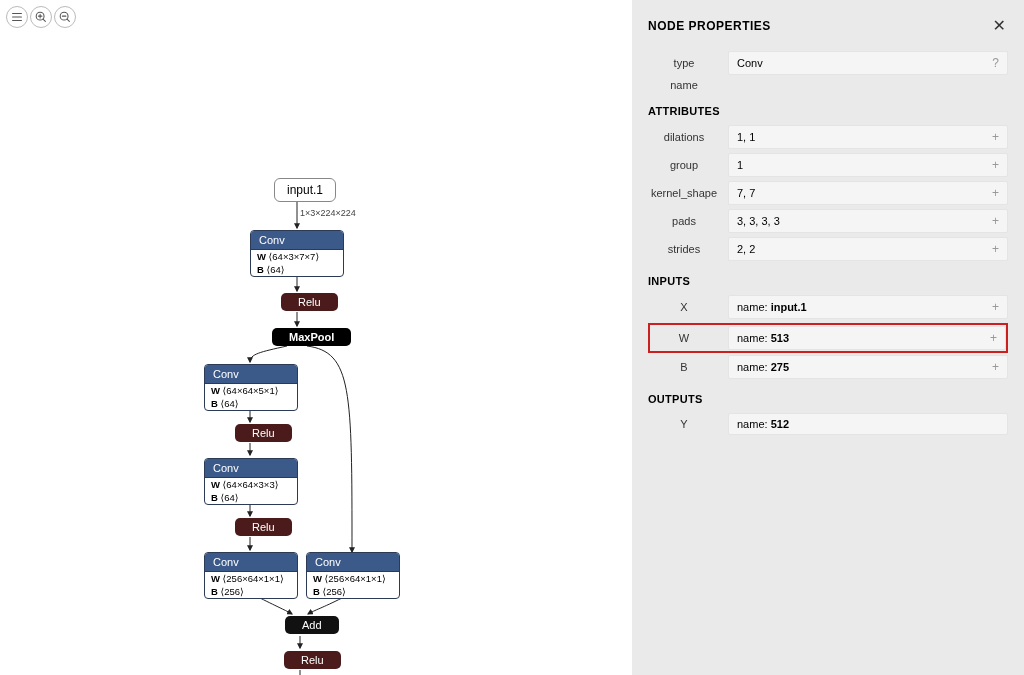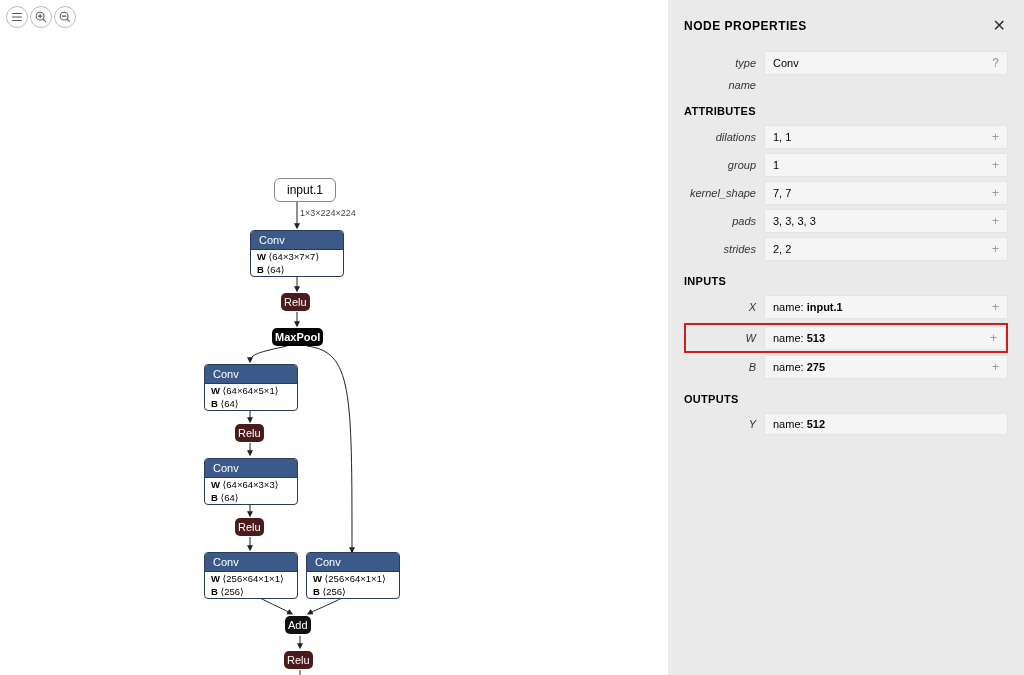--- a/index.html
+++ b/index.html
@@ -13,34 +13,34 @@
   
   .canvas { position: absolute; top: 0; left: 0; width: 632px; height: 675px; }
 
   
   .node { position: absolute; text-align: center; }
   .node-input-box { border: 1px solid #888; border-radius: 6px; padding: 4px 12px; background: #fff; }
   .node-conv { width: 94px; border: 1px solid #2b3a55; border-radius: 4px; background: #fff; overflow: hidden; text-align: left; }
   .node-conv .hdr { background: #3b5a8a; color: #fff; padding: 3px 8px; font-size: 11px; border-bottom: 1px solid #2b3a55; }
   .node-conv .row { padding: 1px 6px; font-size: 9.5px; white-space: nowrap; }
   .node-conv .row b { font-weight: bold; }
-  .node-op { border-radius: 5px; padding: 3px 3px; color: #fff; font-size: 11px; }
+  .node-op { border-radius: 5px; padding: 3px 17px; color: #fff; font-size: 11px; }
   .relu { background: #4b1b1b; }
   .maxpool { background: #000000; font-weight: bold; }
   .addop { background: #111; }
   .dim-label { position: absolute; font-size: 9px; color: #444; }
 
   
-  .panel { position: absolute; top: 0; right: 0; width: 356px; height: 675px; background: #eaeaea; padding: 14px 16px; overflow-y: auto; }
+  .panel { position: absolute; top: 0; right: 0; width: 392px; height: 675px; background: #eaeaea; padding: 14px 16px; overflow-y: auto; }
   .panel-head { display: flex; justify-content: space-between; align-items: center; margin-bottom: 14px; }
   .panel-head h1 { font-size: 12px; font-weight: bold; letter-spacing: 0.5px; }
   .close-x { font-size: 16px; color: #333; cursor: pointer; padding: 2px; }
   .sect { font-size: 11px; font-weight: bold; margin: 14px 0 8px 0; letter-spacing: 0.3px; }
   .prow { display: flex; align-items: center; margin-bottom: 4px; }
-  .plabel { width: 80px; text-align: right; padding-right: 8px; font-size: 11px; color: #333; font-style: italic; }
+  .plabel { width: 80px; text-align: center; padding-right: 8px; font-size: 11px; color: #333; }
   .pval { flex: 1; background: #f5f5f5; border: 1px solid #e4e4e4; border-radius: 2px; padding: 4px 8px; font-size: 11px; display: flex; justify-content: space-between; align-items: center; min-height: 22px; }
   .pval .pplus { color: #999; font-size: 12px; }
   .prow.hl .pval, .prow.hl .plabel { outline: none; }
   .prow.hl { border: 2px solid #cc2020; padding: 1px 0; margin: 2px 0; }
   .prow.hl .plabel { margin-left: -2px; }
 </style>
 </head>
 <body>
 
 <div class="toolbar">

